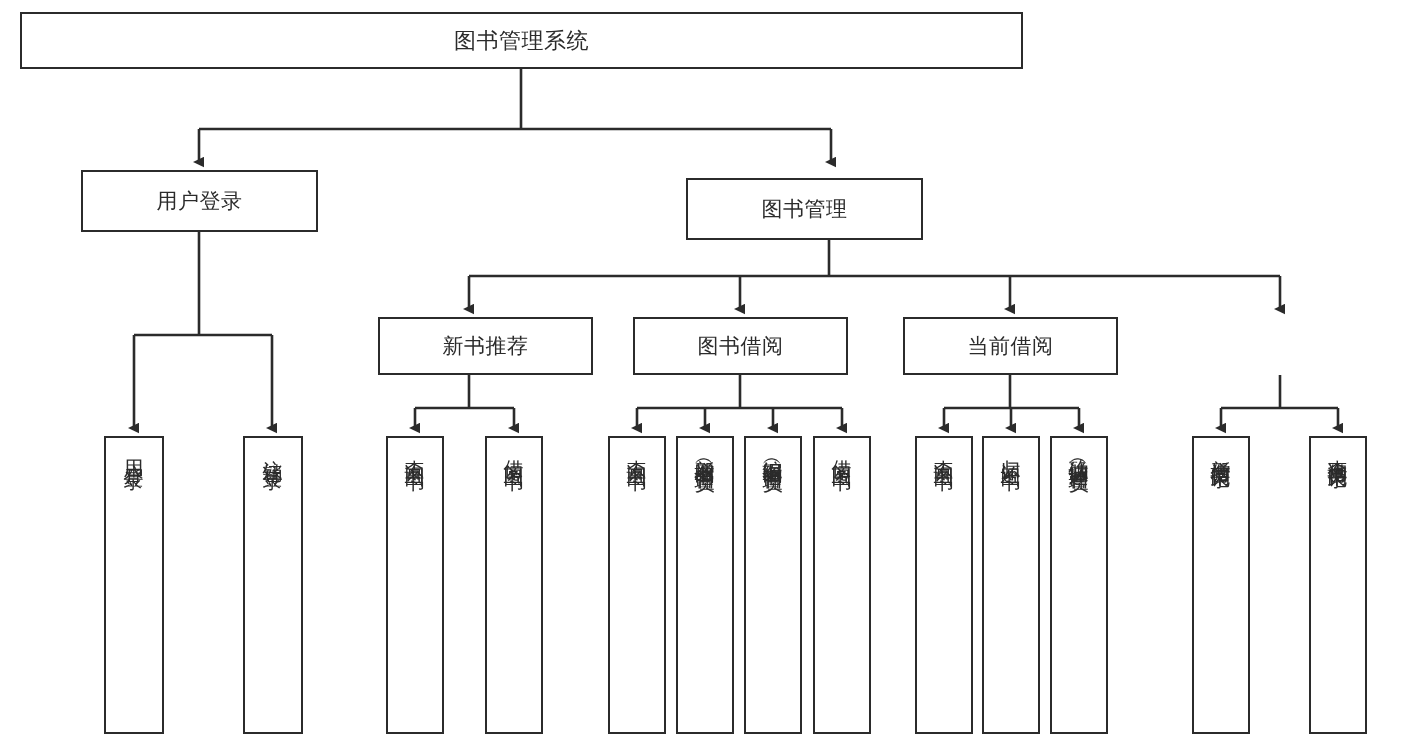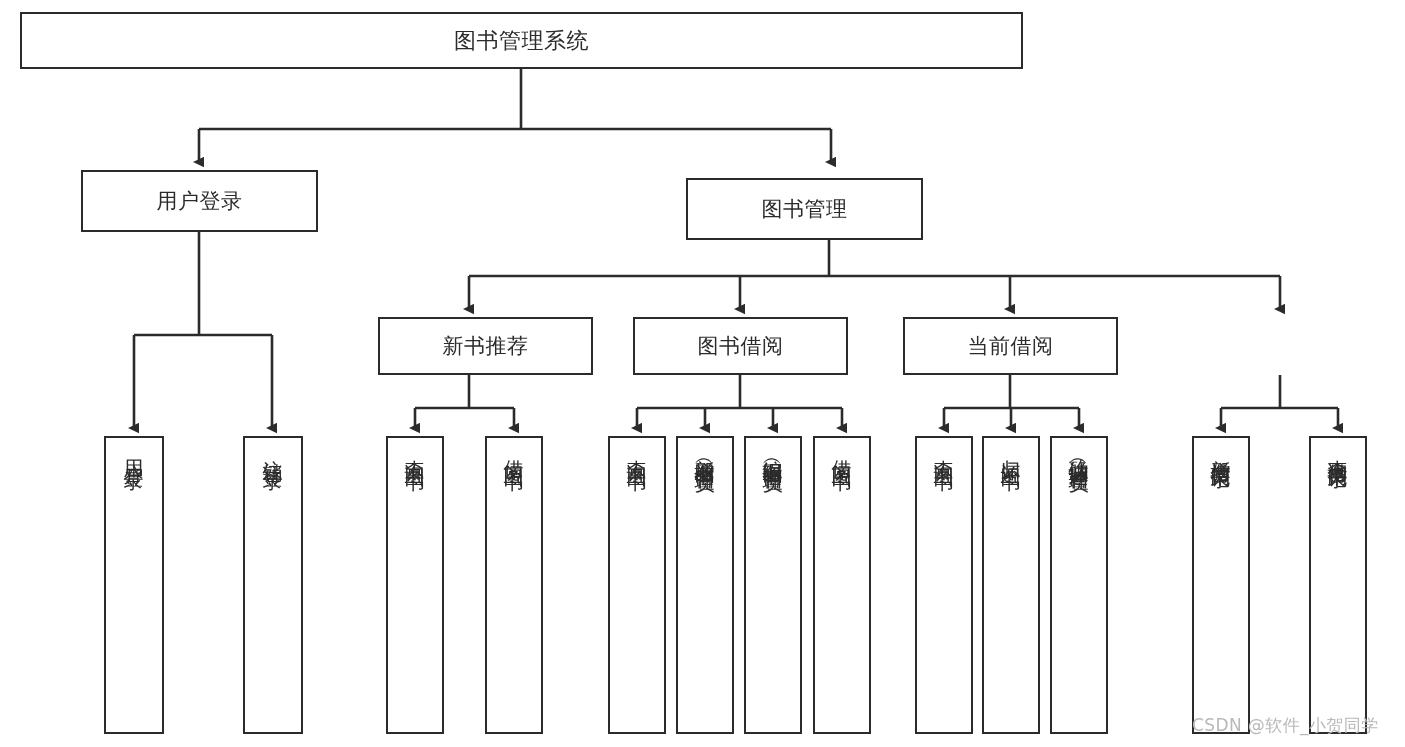--- a/index.html
+++ b/index.html
@@ -204,15 +204,14 @@
   </div>
 
   <div class="node vert tall-text" style="left:1192px; top:436px; width:58px; height:298px;">
     <span class="node-label">新增借阅记录</span>
   </div>
 
   <div class="node vert tall-text" style="left:1309px; top:436px; width:58px; height:298px;">
     <span class="node-label">查询借阅记录</span>
   </div>
 
-  <div class="watermark" style="left:1192px; top:714px;">CSDN @软件_小贺同学</div>
 
 </div>
 
 </body></html>

